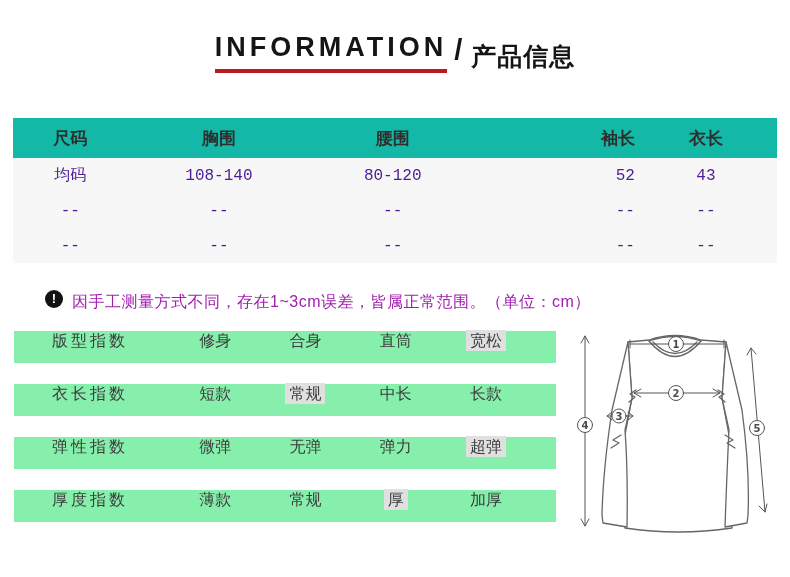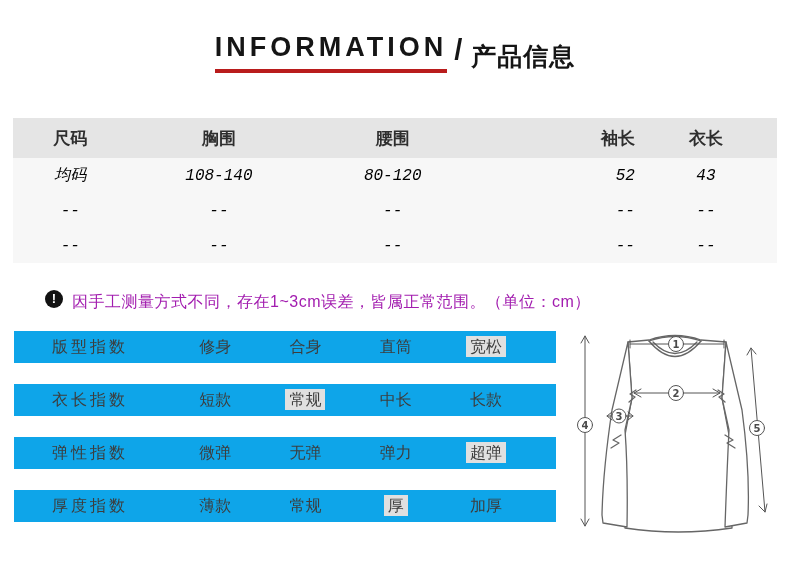--- a/index.html
+++ b/index.html
@@ -7,35 +7,35 @@
     width:790px;height:577px;background:#ffffff;position:relative;overflow:hidden;
     font-family:"Liberation Sans","DejaVu Sans",sans-serif;color:#404040;
   }
   
   .title{position:absolute;top:32px;left:0;right:0;display:flex;justify-content:center;align-items:flex-end;}
   .title .en{font-weight:bold;font-size:27px;letter-spacing:4px;color:#151515;border-bottom:4px solid #b91c1c;padding-bottom:6px;}
   .title .slash{font-size:29px;font-weight:bold;color:#151515;margin:0 9px 6px 7px;}
   .title .cn{font-size:25px;font-weight:bold;color:#151515;letter-spacing:1px;margin-bottom:0;}
   
   .size-table{position:absolute;left:13px;top:118px;width:764px;font-size:16px;}
-  .st-header{display:flex;background:#e5e5e5;height:40px;align-items:center;}
+  .st-header{display:flex;background:#14b8a6;height:40px;align-items:center;}
   .st-header .cell{font-weight:bold;font-size:17px;color:#2e2e2e;}
   .st-body{background:#f7f7f7;}
   .st-row{display:flex;height:35px;align-items:center;}
-  .st-row .cell{font-family:"Liberation Mono","DejaVu Sans Mono",monospace;font-size:16px;color:#000000;font-style:italic;}
+  .st-row .cell{font-family:"Liberation Mono","DejaVu Sans Mono",monospace;font-size:16px;color:#4c1d95;}
   .cell{text-align:center;box-sizing:border-box;}
   .c0{width:15%;}.c1{width:23.9%;}.c2{width:21.6%;}.c3{width:20.9%;text-align:right;}.c4{width:18.6%;}
   
   .note{position:absolute;left:45px;top:284px;display:flex;align-items:center;gap:9px;}
   .note-icon{width:18px;height:18px;border-radius:50%;background:#121212;color:#ffffff;
     font-weight:bold;font-size:13px;line-height:18px;text-align:center;flex:none;}
   .note-text{font-size:16px;color:#a21caf;letter-spacing:0.5px;white-space:nowrap;margin-top:8px;}
   
   .index-table{position:absolute;left:14px;top:331px;width:542px;}
-  .idx-row{display:flex;height:32px;align-items:center;background:#0ea5e9;margin-bottom:21px;}
+  .idx-row{display:flex;height:32px;align-items:flex-start;background:#86efac;margin-bottom:21px;}
   .idx-label{width:146px;padding-left:38px;box-sizing:border-box;letter-spacing:3px;font-size:16px;color:#3d3d3d;flex:none;}
   .idx-opts{flex:1;display:flex;padding:0 25px 0 10px;}
   .idx-opt{flex:1;text-align:center;font-size:16px;color:#3d3d3d;}
   .idx-opt span{padding:2px 4px;}
   .idx-opt span.hl{background:#e0e0e0;}
   
   .shirt{position:absolute;left:555px;top:320px;width:235px;height:257px;}
   .shirt text{font-family:"DejaVu Sans",sans-serif;font-size:10px;font-weight:bold;fill:#4a4a4a;}
 </style>
 </head>

